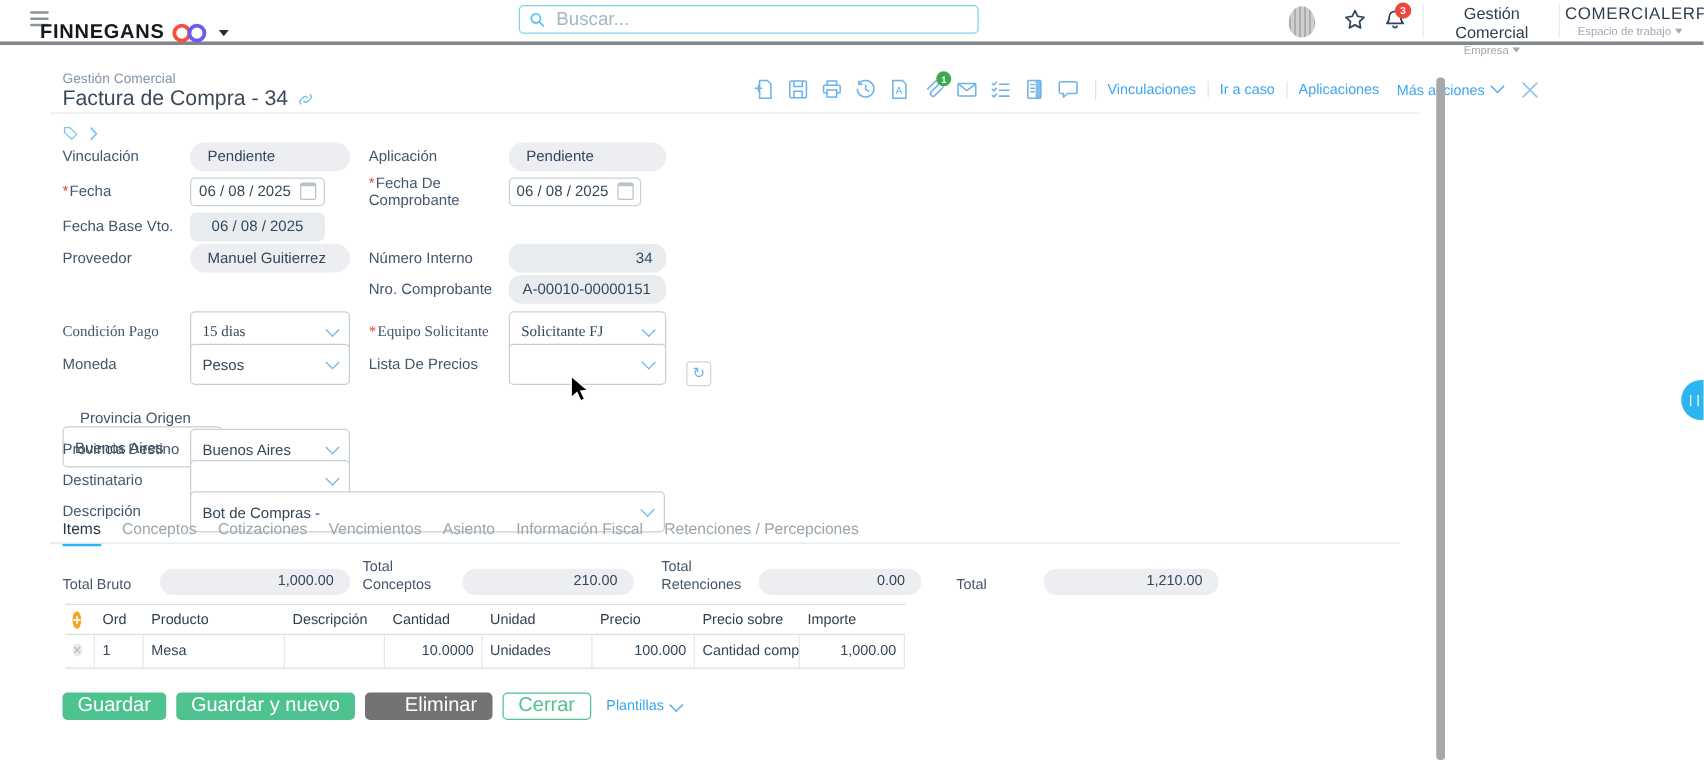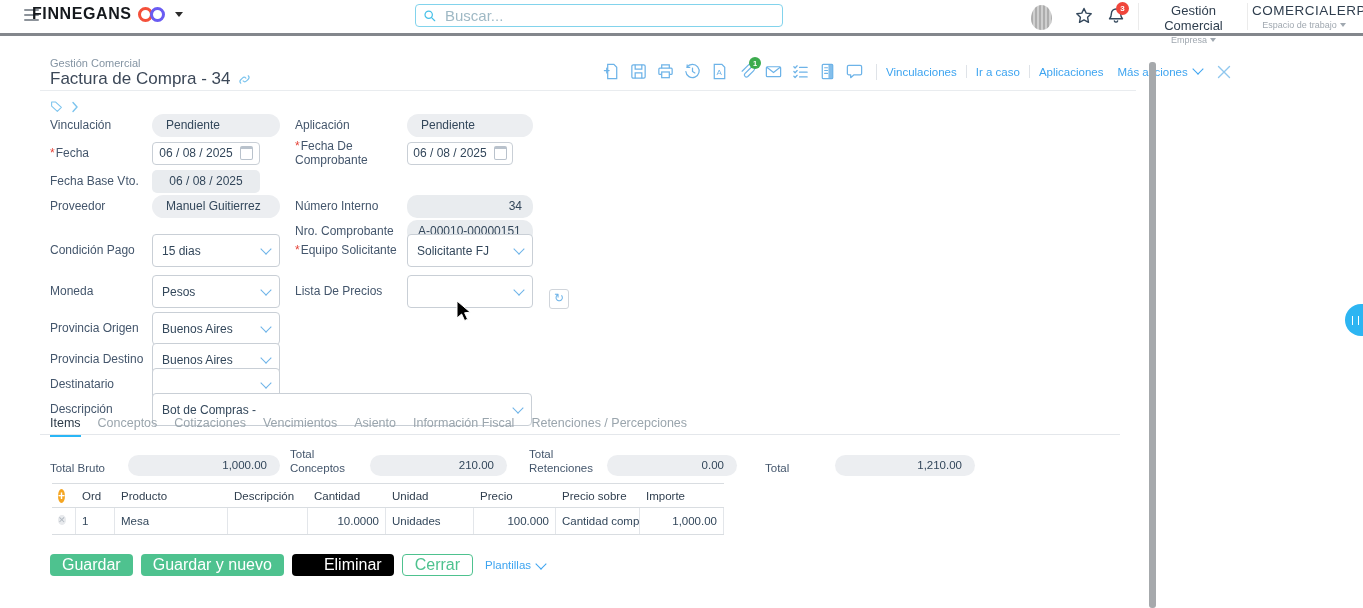--- a/index.html
+++ b/index.html
@@ -2,21 +2,21 @@
 <html><head>
 <meta charset="utf-8">
 <style>
   html,body{margin:0;padding:0;overflow:hidden;}
   body{width:1363px;height:608px;position:relative;background:#fff;
        font-family:"Liberation Sans",sans-serif;color:#33475b;font-size:12px;}
   
   .topbar{position:absolute;top:0;left:0;width:1363px;height:33px;background:#fff;z-index:5;}
   .hamburger{position:absolute;left:24px;top:9px;width:15px;cursor:pointer;}
   .hamburger i{display:block;height:2px;background:#8d939a;margin-bottom:3px;border-radius:1px;}
-  .logo-wrap{position:absolute;left:32px;top:5px;display:flex;align-items:center;gap:4px;justify-content:flex-end;}
+  .logo-wrap{position:absolute;left:32px;top:17px;display:flex;align-items:center;gap:4px;justify-content:flex-end;}
   .logo-text{font-size:16px;font-weight:700;color:#15191d;letter-spacing:.6px;}
   .inf{display:inline-flex;align-items:center;margin-left:2px;}
   .inf b{width:9px;height:9px;border-radius:50%;display:inline-block;}
   .inf b.l{border:3px solid #f4503a;}
   .inf b.r{border:3px solid #6a5cf2;margin-left:-3px;}
   .logo-caret{width:0;height:0;border-left:4px solid transparent;border-right:4px solid transparent;
       border-top:5px solid #2b2b2b;margin-left:6px;}
   .searchbox{position:absolute;left:415px;top:4px;width:368px;height:23px;border:1px solid #82d3ec;
       border-radius:4px;display:flex;align-items:center;padding-left:7px;box-sizing:border-box;background:#fff;}
   .searchbox input{border:none;outline:none;flex:1;font-size:15px;color:#33475b;
@@ -96,21 +96,21 @@
   .it-head .c{border-right:none;height:auto;line-height:normal;}
   .add-btn{width:15px;height:15px;border-radius:50%;background:#f5a623;color:#fff;font-size:12px;
       line-height:14px;text-align:center;cursor:pointer;font-weight:700;}
   .del-btn{width:15px;height:15px;border-radius:50%;background:#e8eaed;color:#b3bac2;font-size:9px;
       line-height:15px;text-align:center;cursor:pointer;}
   
   .footer{position:absolute;left:50px;top:554px;display:flex;align-items:center;gap:8px;}
   .btn{height:22px;border-radius:4px;border:none;color:#fff;font-size:16px;padding:0 12px;
       cursor:pointer;font-family:"Liberation Sans",sans-serif;}
   .btn.green{background:#4ec28f;}
-  .btn.pink{background:#000000;padding-left:32px;}
+  .btn.pink{background:#737373;padding-left:32px;}
   .btn.ghost{background:#fff;border:1px solid #4ec28f;color:#4ec28f;}
   .link-btn{color:#3da4f0;font-size:11.5px;cursor:pointer;margin-left:4px;display:flex;align-items:center;}
   
   .scrollbar{position:absolute;left:1149px;top:62px;width:7px;height:546px;background:#a6a9ac;border-radius:3px;cursor:pointer;}
   .pull-tab{position:absolute;right:0;top:304px;width:18px;height:32px;background:#2db5f2;
       border-radius:16px 0 0 16px;cursor:pointer;display:flex;align-items:center;justify-content:flex-end;padding-right:4px;box-sizing:border-box;}
   .pull-tab i{width:5px;height:9px;border-left:1.5px solid #fff;border-right:1.5px solid #fff;display:block;}
   .cursor{position:absolute;left:455px;top:300px;pointer-events:none;z-index:50;}
 </style>
 </head>
@@ -304,21 +304,21 @@
 
 <div class="frow" style="top:220px;">
   <span class="l1"></span>
     <span class="f1"></span>
   <span class="l2">Nro. Comprobante</span>
   <span class="f2">
       <span class="ro" style="width:126px;">A-00010-00000151</span>
     </span>
 </div>
 
-<div class="frow" style="top:234px;">
+<div class="frow" style="top:249px;font-family:Liberation Serif, serif;">
   <span class="l1">Condición Pago</span>
   <span class="f1">
       <span class="sel" style="width:128px;">
       <span class="val">15 dias</span>
         <span class="chev"></span>
       </span>
     </span>
   <span class="l2"><span class="req">*</span><span>Equipo Solicitante</span></span>
   <span class="f2">
       <span class="sel" style="width:126px;">
@@ -340,21 +340,21 @@
   <span class="f2">
       <span class="sel" style="width:126px;">
       <span class="val"></span>
         <span class="chev"></span>
       </span>
     </span>
 </div>
 
 <div class="refresh-btn">↻</div>
 
-<div class="frow" style="top:312px;">
+<div class="frow" style="top:327px;flex-direction:column;">
   <span class="l1">Provincia Origen</span>
   <span class="f1">
       <span class="sel" style="width:128px;">
       <span class="val">Buenos Aires</span>
         <span class="chev"></span>
       </span>
     </span>
 </div>
 
 <div class="frow" style="top:343px;">

